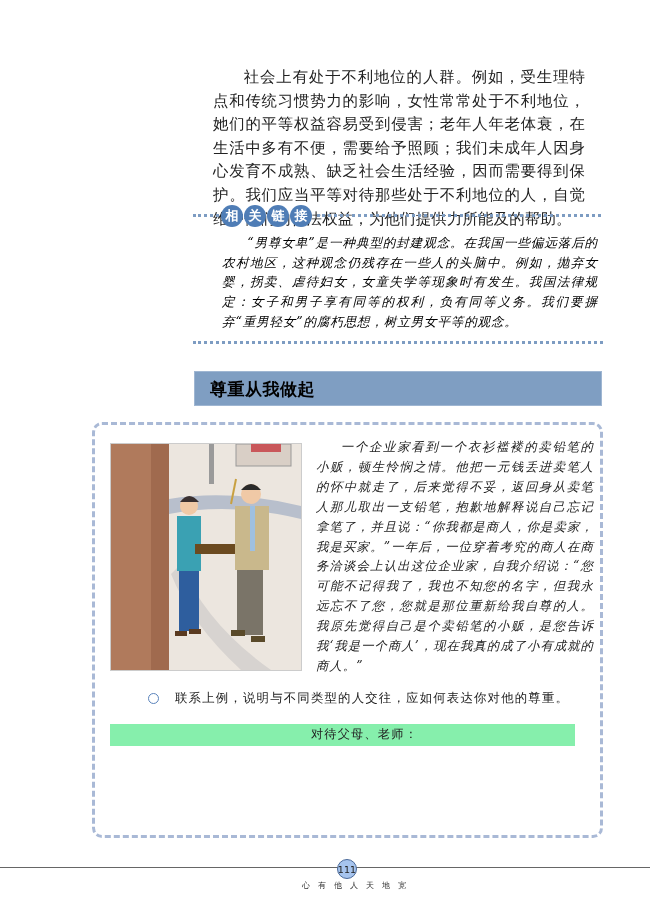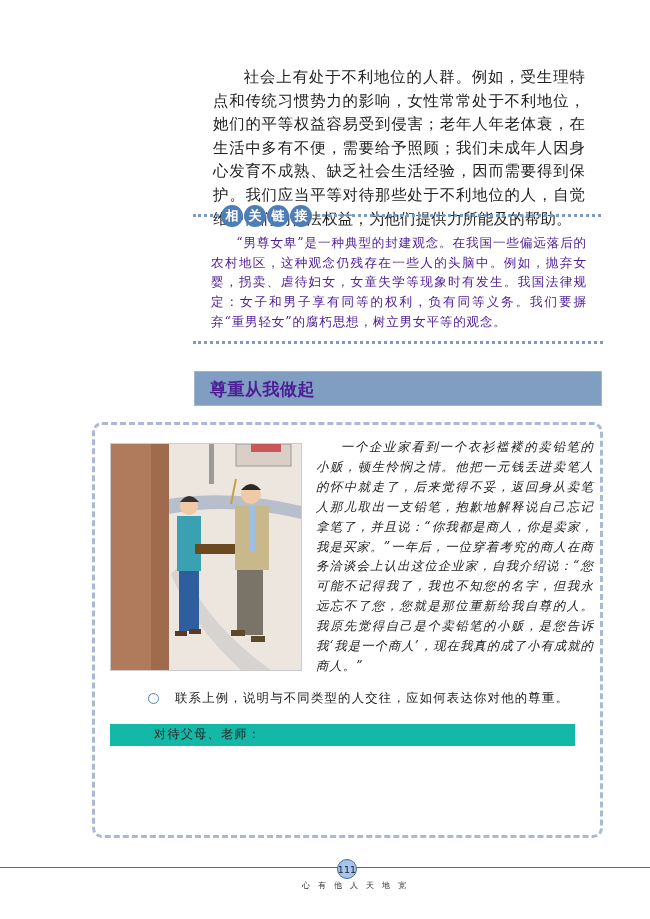--- a/index.html
+++ b/index.html
@@ -3,34 +3,34 @@
 <meta charset="utf-8">
 <style>
   html,body{margin:0;padding:0;background:#fff;}
   body{width:650px;height:919px;position:relative;overflow:hidden;font-family:"DejaVu Sans","Liberation Sans",sans-serif;color:#222;}
   .para{position:absolute;left:197px;top:50px;width:404px;font-size:15.4px;line-height:23.6px;letter-spacing:0.2px;color:#222;}
   .para p{margin:16px;text-indent:2em;text-align:justify;}
   .link-head{position:absolute;left:193px;top:205px;width:410px;height:22px;}
   .dots{position:absolute;height:0;border-top:3px dotted #7d9cc2;}
   .badges{position:absolute;left:28px;top:0;display:flex;gap:1px;}
   .badge{width:22px;height:22px;border-radius:50%;background:#4f7db6;color:#fff;font-size:13px;font-weight:bold;display:flex;align-items:center;justify-content:center;}
-  .link-text{position:absolute;left:211px;top:233px;width:376px;font-family:"DejaVu Serif","Liberation Serif",serif;font-size:12.6px;line-height:19.7px;letter-spacing:0.8px;color:#4c1d95;}
+  .link-text{position:absolute;left:222px;top:233px;width:376px;font-family:"DejaVu Serif","Liberation Serif",serif;font-size:12.6px;line-height:19.7px;letter-spacing:0.8px;color:#000000;font-style:italic;}
   .link-text p{margin:0;text-indent:2em;text-align:justify;}
   .section-bar{position:absolute;left:195px;top:372px;width:406px;height:33px;background:#7f9ec2;box-shadow:0 0 0 1px #9fb6d2;}
-  .section-bar span{position:absolute;left:15px;top:6px;font-size:17px;font-weight:bold;color:#4c1d95;letter-spacing:0.5px;}
+  .section-bar span{position:absolute;left:15px;top:6px;font-size:17px;font-weight:bold;color:#000000;letter-spacing:0.5px;}
   .box{position:absolute;left:92px;top:422px;width:505px;height:410px;border:3px dashed #a9b9d6;border-radius:10px;}
   .illus{position:absolute;left:110px;top:443px;width:190px;height:226px;background:#efe9e3;border:1px solid #ccc;overflow:hidden;}
   .story{position:absolute;left:316px;top:437px;width:278px;font-family:"DejaVu Serif","Liberation Serif",serif;font-size:12.4px;line-height:19.9px;letter-spacing:1px;color:#222;}
   .story p{margin:0;text-indent:2em;text-align:justify;font-style:italic;}
   .question{position:absolute;left:148px;top:690px;width:440px;font-family:"DejaVu Serif","Liberation Serif",serif;font-size:12.4px;letter-spacing:1.2px;color:#222;display:flex;align-items:center;}
   .circle{width:9px;height:9px;border:1.5px solid #5a83bb;border-radius:50%;margin-right:16px;}
   .table{position:absolute;left:110px;top:724px;width:465px;}
   .row{height:21.5px;font-family:"DejaVu Serif","Liberation Serif",serif;font-size:12.2px;letter-spacing:1.2px;color:#222;padding-left:44px;line-height:21.5px;}
   .row.light{background:#d3d8ee;}
-  .row.dark{background:#14b8a6;}
+  .row.dark{background:#86efac;text-align:center;}
   .footer-line{position:absolute;left:0;top:867px;width:650px;height:1px;background:#666;}
   .page-num{position:absolute;left:337px;top:859px;width:18px;height:18px;border-radius:50%;background:#a6c4ee;border:1px solid #4a6a9a;font-size:9.5px;display:flex;align-items:center;justify-content:flex-end;color:#222;}
   .footer-text{position:absolute;left:284px;top:880px;width:130px;text-align:right;font-size:8px;letter-spacing:8px;color:#333;}
 </style>
 </head>
 <body>
 
 <div class="para">
   <p>社会上有处于不利地位的人群。例如，受生理特点和传统习惯势力的影响，女性常常处于不利地位，她们的平等权益容易受到侵害；老年人年老体衰，在生活中多有不便，需要给予照顾；我们未成年人因身心发育不成熟、缺乏社会生活经验，因而需要得到保护。我们应当平等对待那些处于不利地位的人，自觉维护他们的合法权益，为他们提供力所能及的帮助。</p>
 </div>

